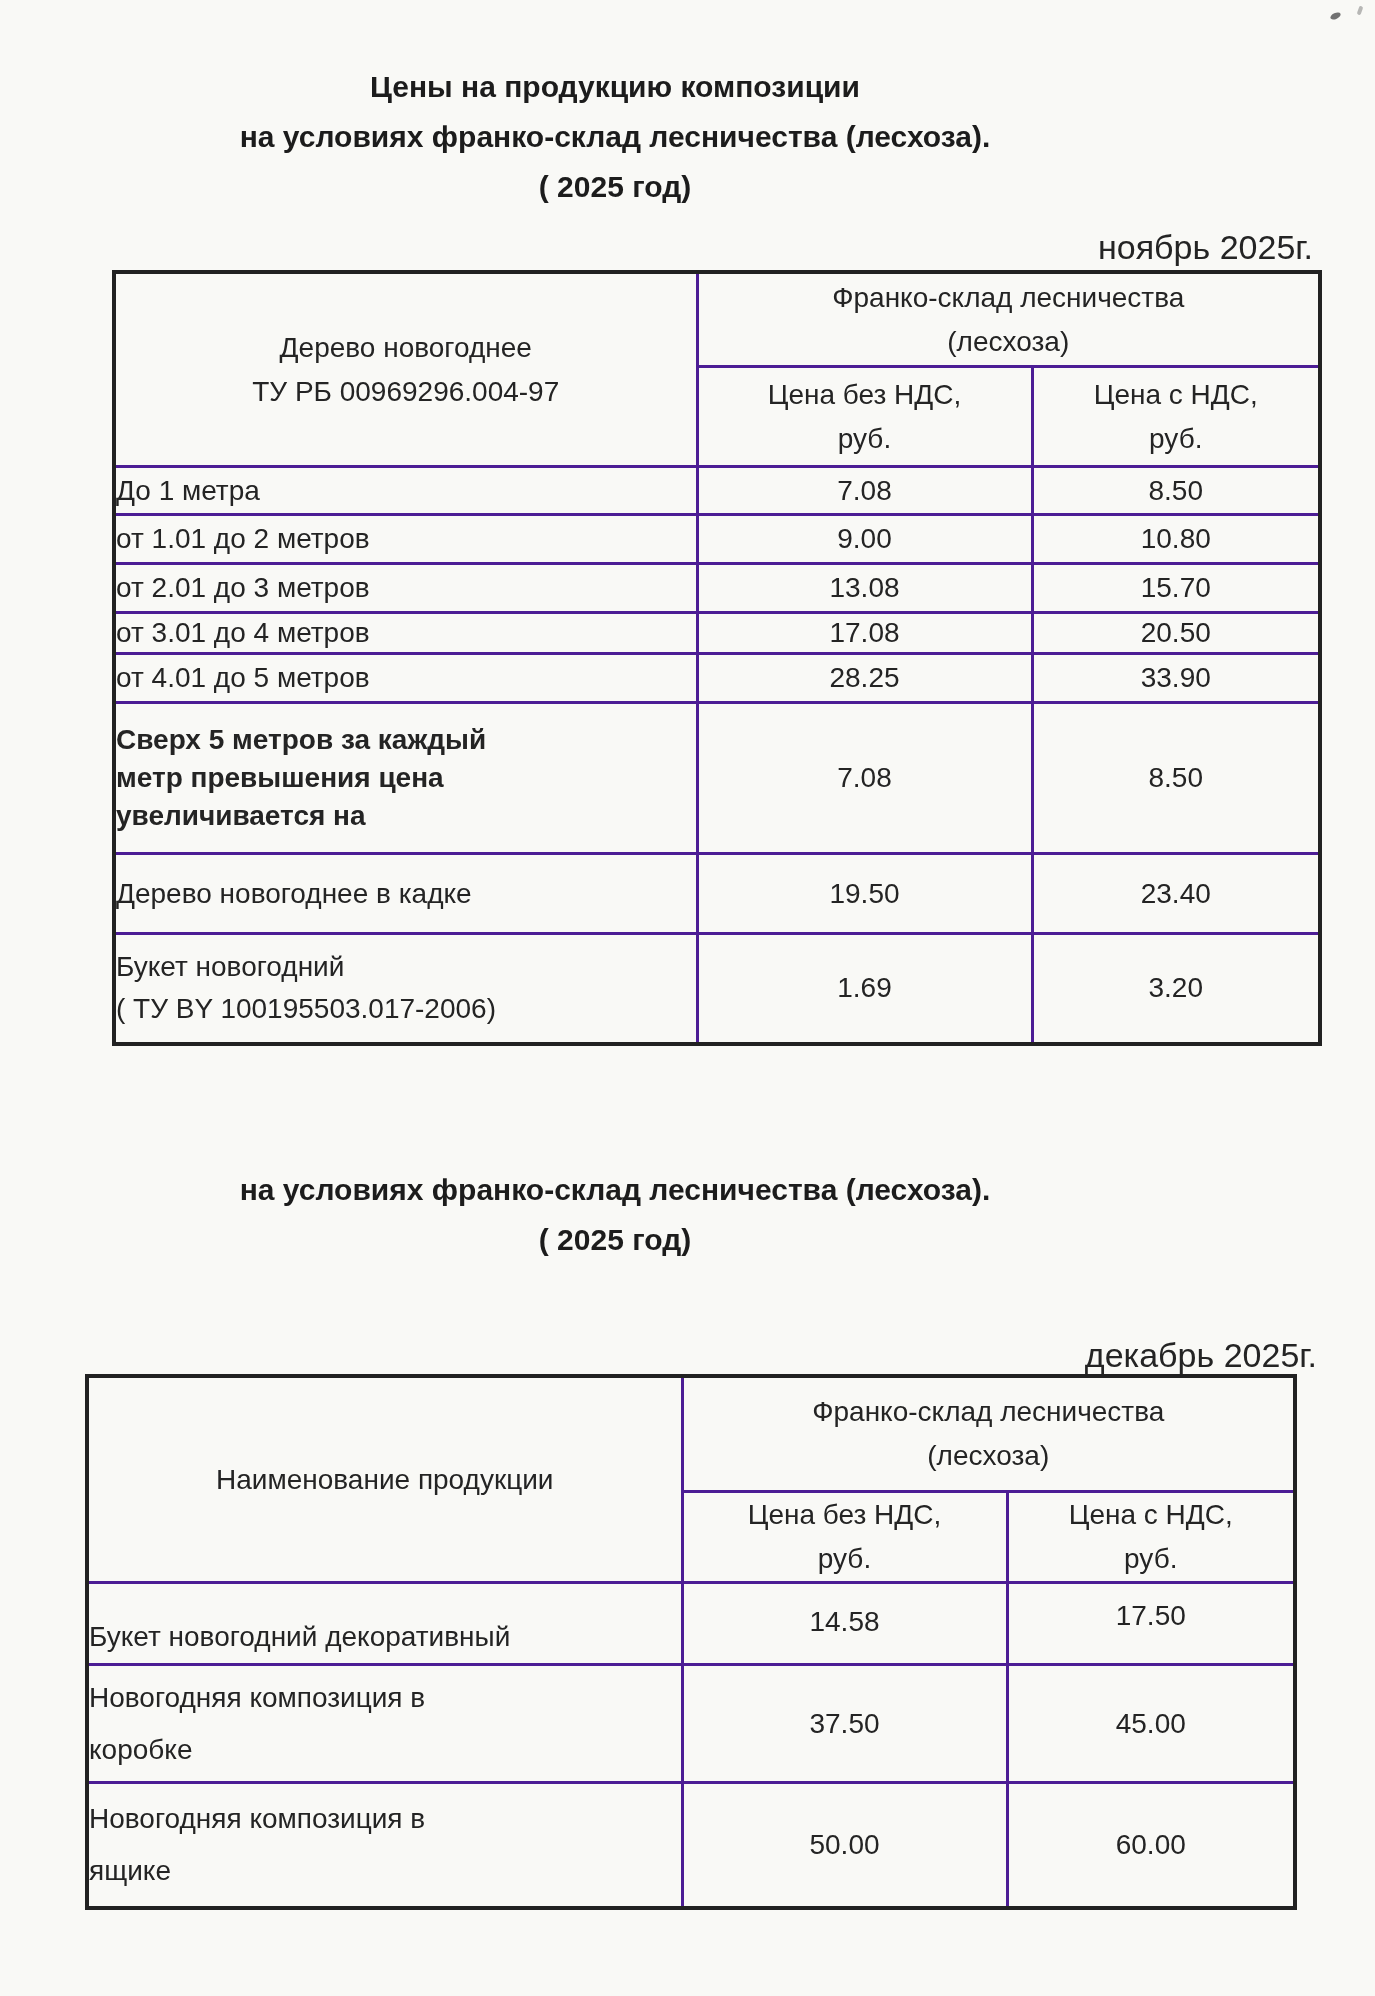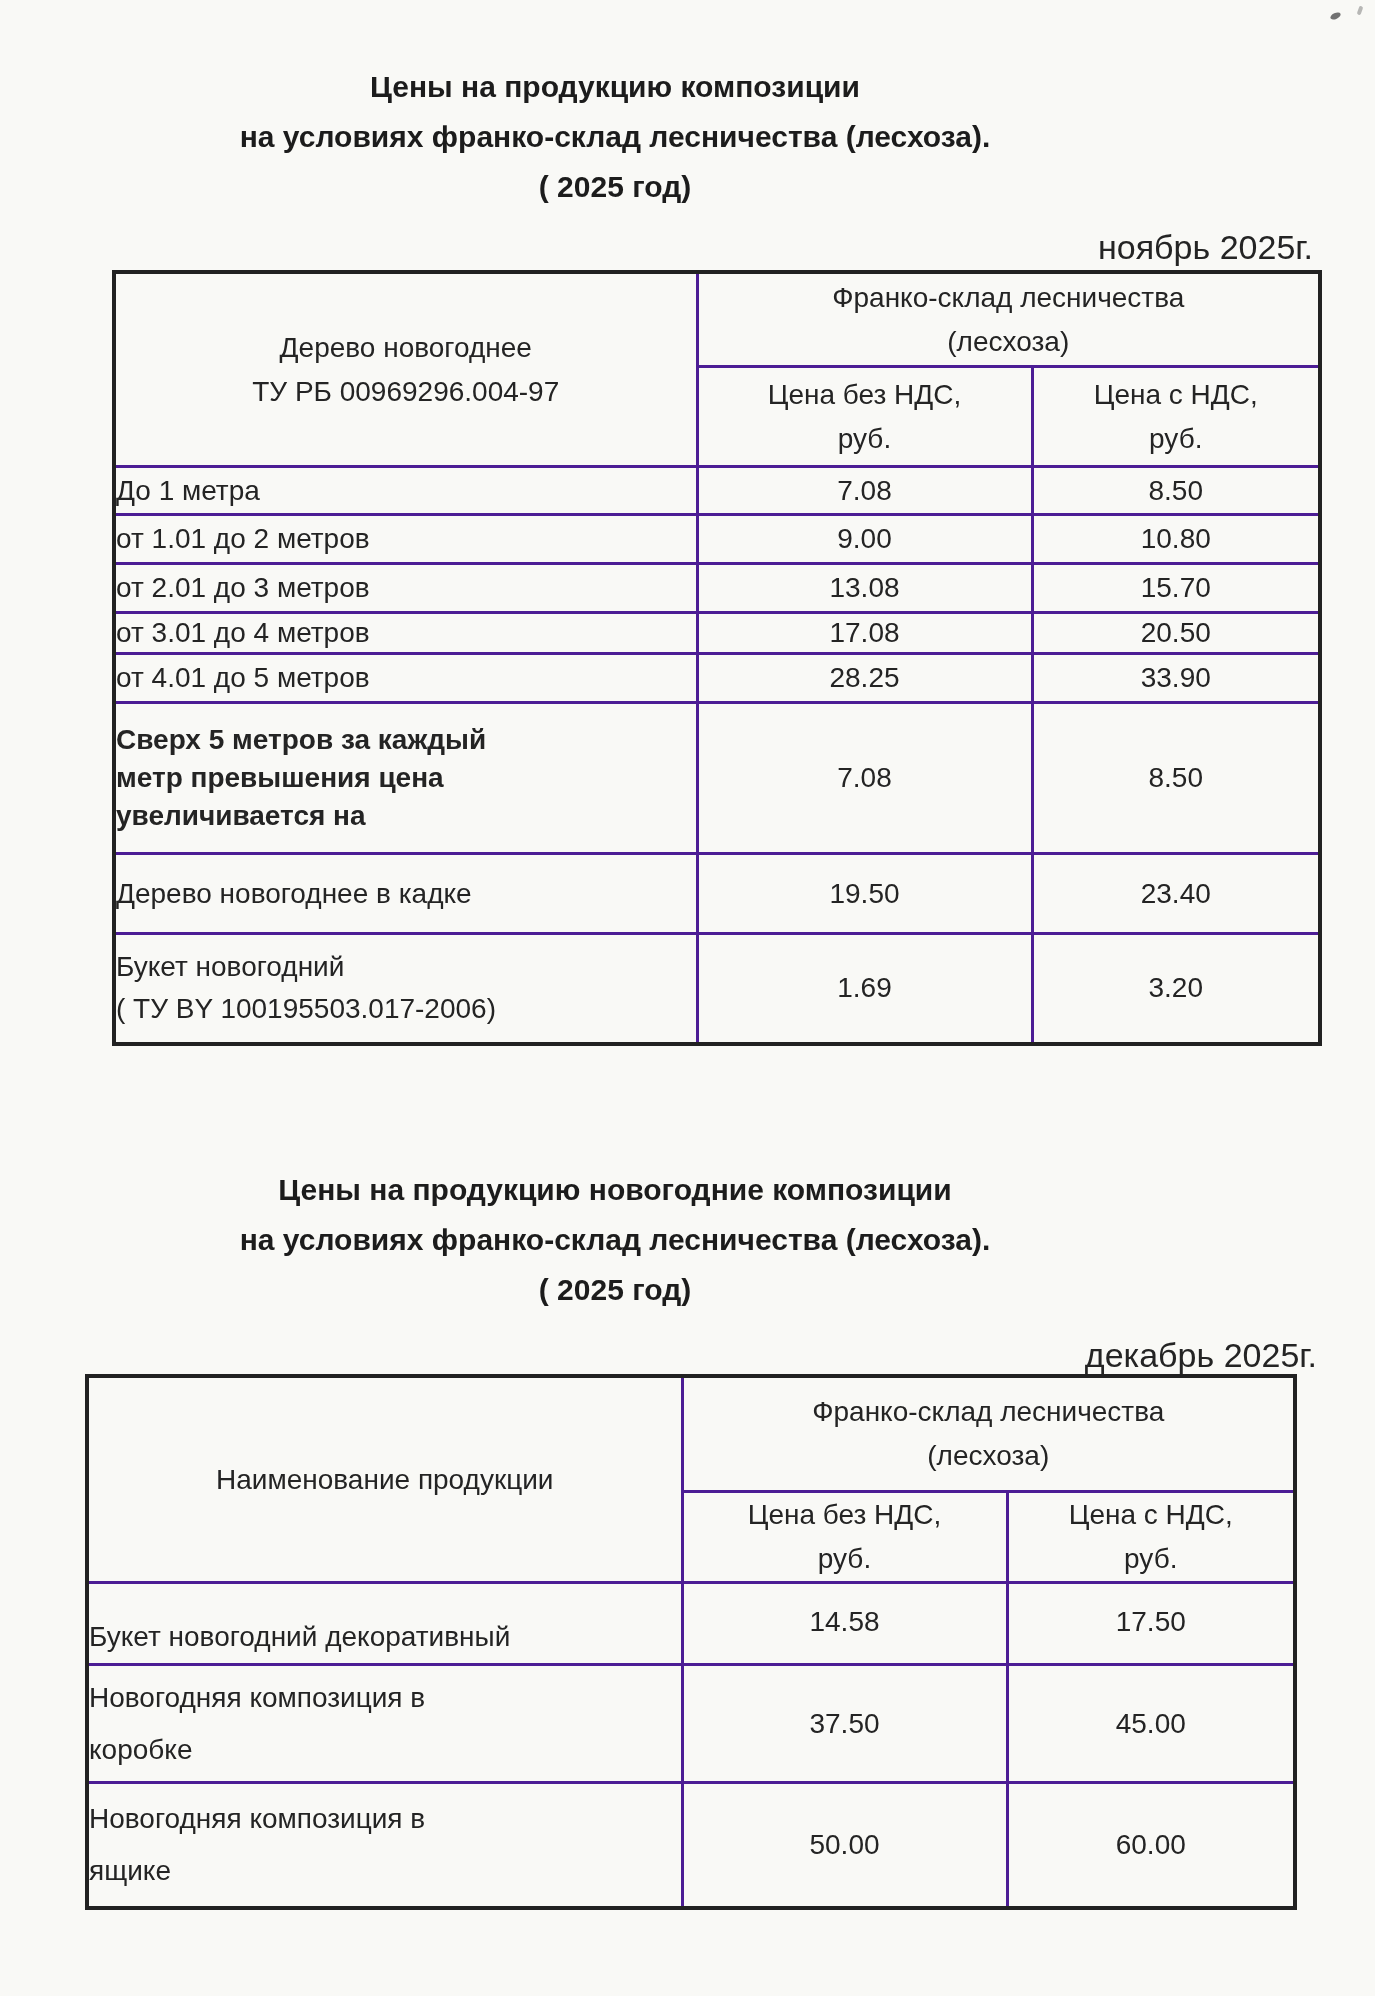--- a/index.html
+++ b/index.html
@@ -159,21 +159,20 @@
       <tr style="height:110px;">
         <td class="name-cell" style="line-height:42px;">Букет новогодний
 ( ТУ BY 100195503.017-2006)</td>
         <td class="num-cell">1.69</td>
         <td class="num-cell">3.20</td>
       </tr>
     </tbody>
   </table>
 
   <div class="title-block" style="top:1165px;">
-    <div>Цены на продукцию новогодние композиции</div>
     <div>на условиях франко-склад лесничества (лесхоза).</div>
     <div>( 2025 год)</div>
   </div>
 
   <div class="date-note" style="top:1336px;right:58px;">декабрь 2025г.</div>
 
   <table class="price-table" style="left:85px;top:1374px;width:1208px;">
     <colgroup>
         <col style="width:595px">
         <col style="width:325px">
@@ -187,21 +186,21 @@
       </tr>
       <tr>
         <td class="hdr" style="height:87px;">Цена без НДС,
 руб.</td>
         <td class="hdr">Цена с НДС,
 руб.</td>
       </tr>
       <tr style="height:82px;">
         <td class="name-cell" style="vertical-align:bottom;padding-bottom:8px;">Букет новогодний декоративный</td>
         <td class="num-cell" style="vertical-align:top;padding-top:22px;">14.58</td>
-        <td class="num-cell" style="vertical-align:top;padding-top:22px;">17.50</td>
+        <td class="num-cell" style="vertical-align:top;padding-top:16px;">17.50</td>
       </tr>
       <tr style="height:118px;">
         <td class="name-cell" style="line-height:52px;">Новогодняя композиция в
 коробке</td>
         <td class="num-cell">37.50</td>
         <td class="num-cell">45.00</td>
       </tr>
       <tr style="height:125px;">
         <td class="name-cell" style="line-height:52px;">Новогодняя композиция в
 ящике</td>

